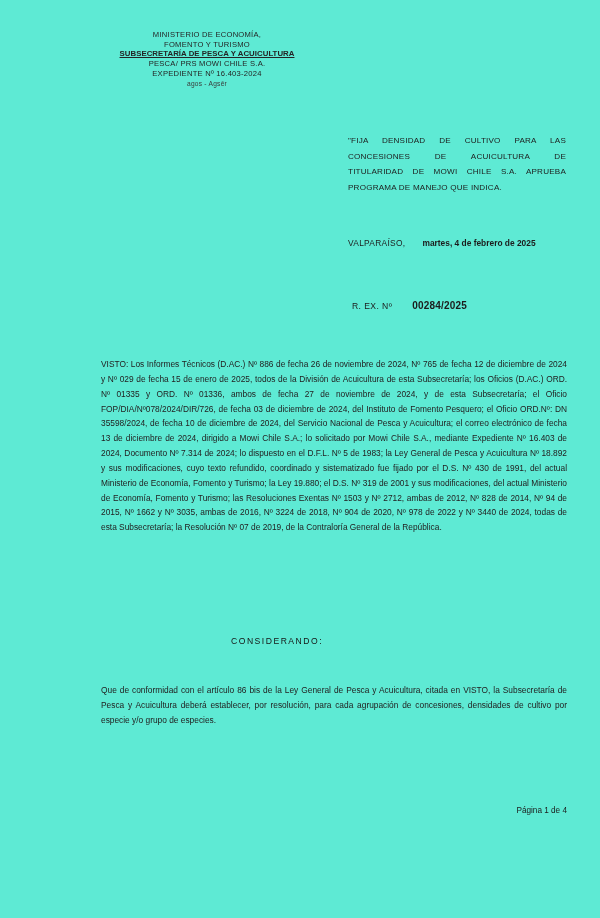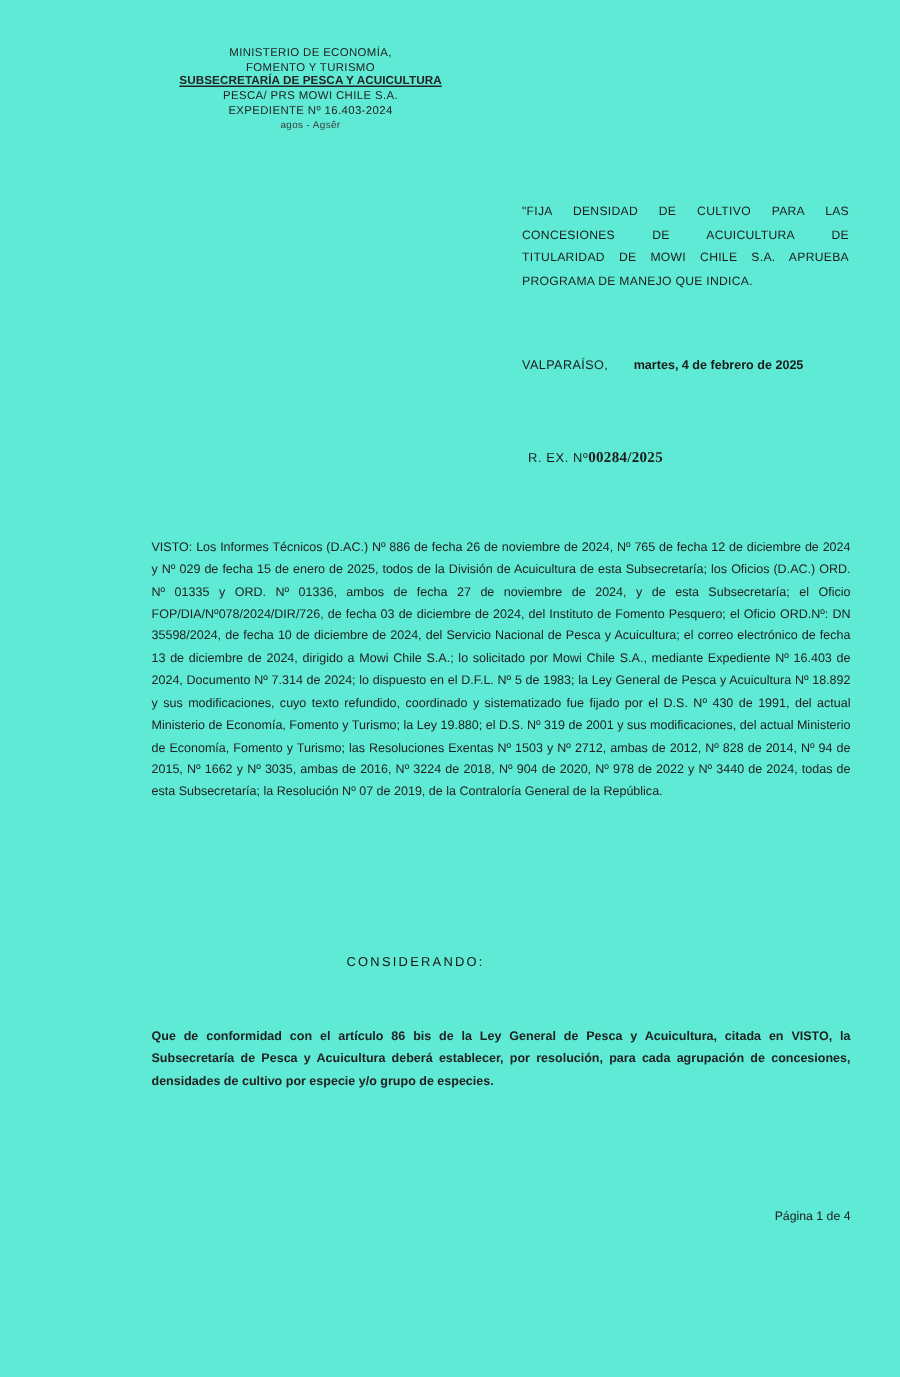--- a/index.html
+++ b/index.html
@@ -91,22 +91,22 @@
     font-size: 8.6px;
     white-space: nowrap;
     color: #1c1c1c;
   }
   .resline .res-label {
     letter-spacing: 0.4px;
   }
   .resline .res-number {
     font-weight: bold;
     font-size: 10px;
+    margin-left: 20px;
     letter-spacing: 0.2px;
-    font-family: Liberation Serif, serif;
   }
 
   
   .body-wrap {
     position: absolute;
     left: 101px;
     top: 357px;
     width: 466px;
   }
   .para {
@@ -131,21 +131,20 @@
     position: absolute;
     left: 101px;
     top: 636px;
     width: 466px;
   }
   .considerando-wrap {
     position: absolute;
     left: 101px;
     top: 683px;
     width: 466px;
-    font-weight: bold;
   }
 
   
   .footer {
     position: absolute;
     left: 0;
     top: 806px;
     width: 600px;
   }
   .page-number {

